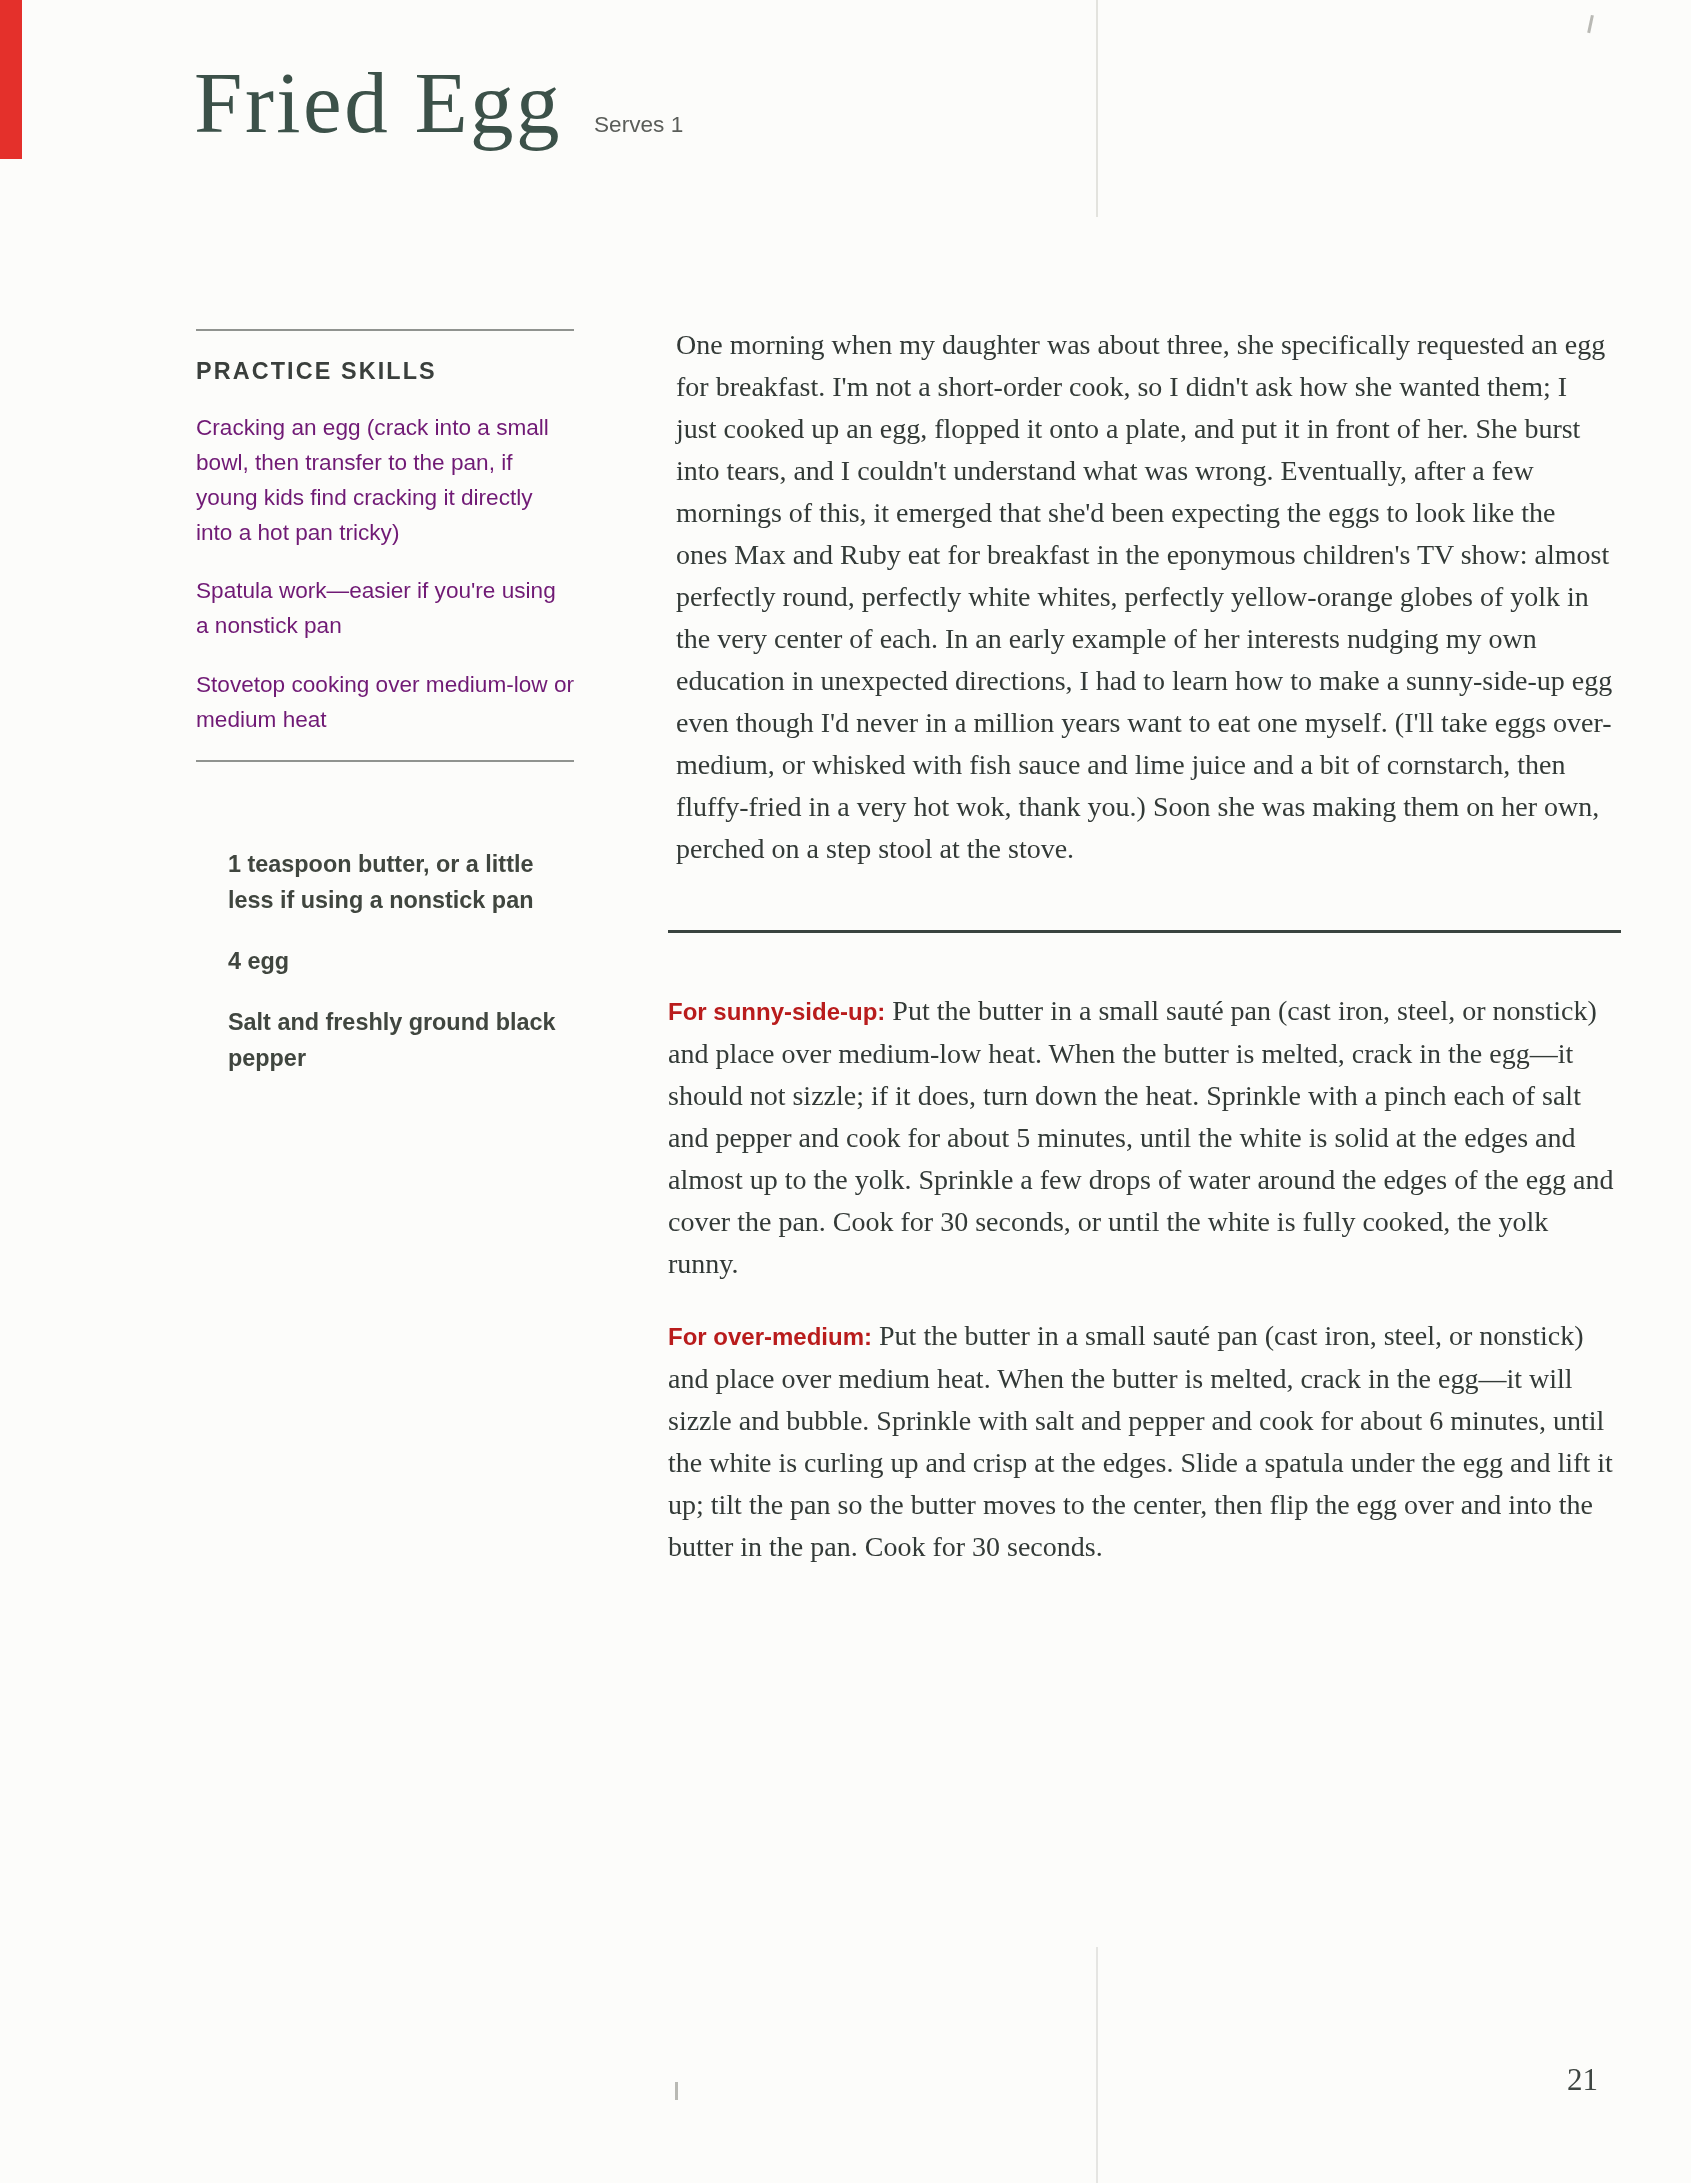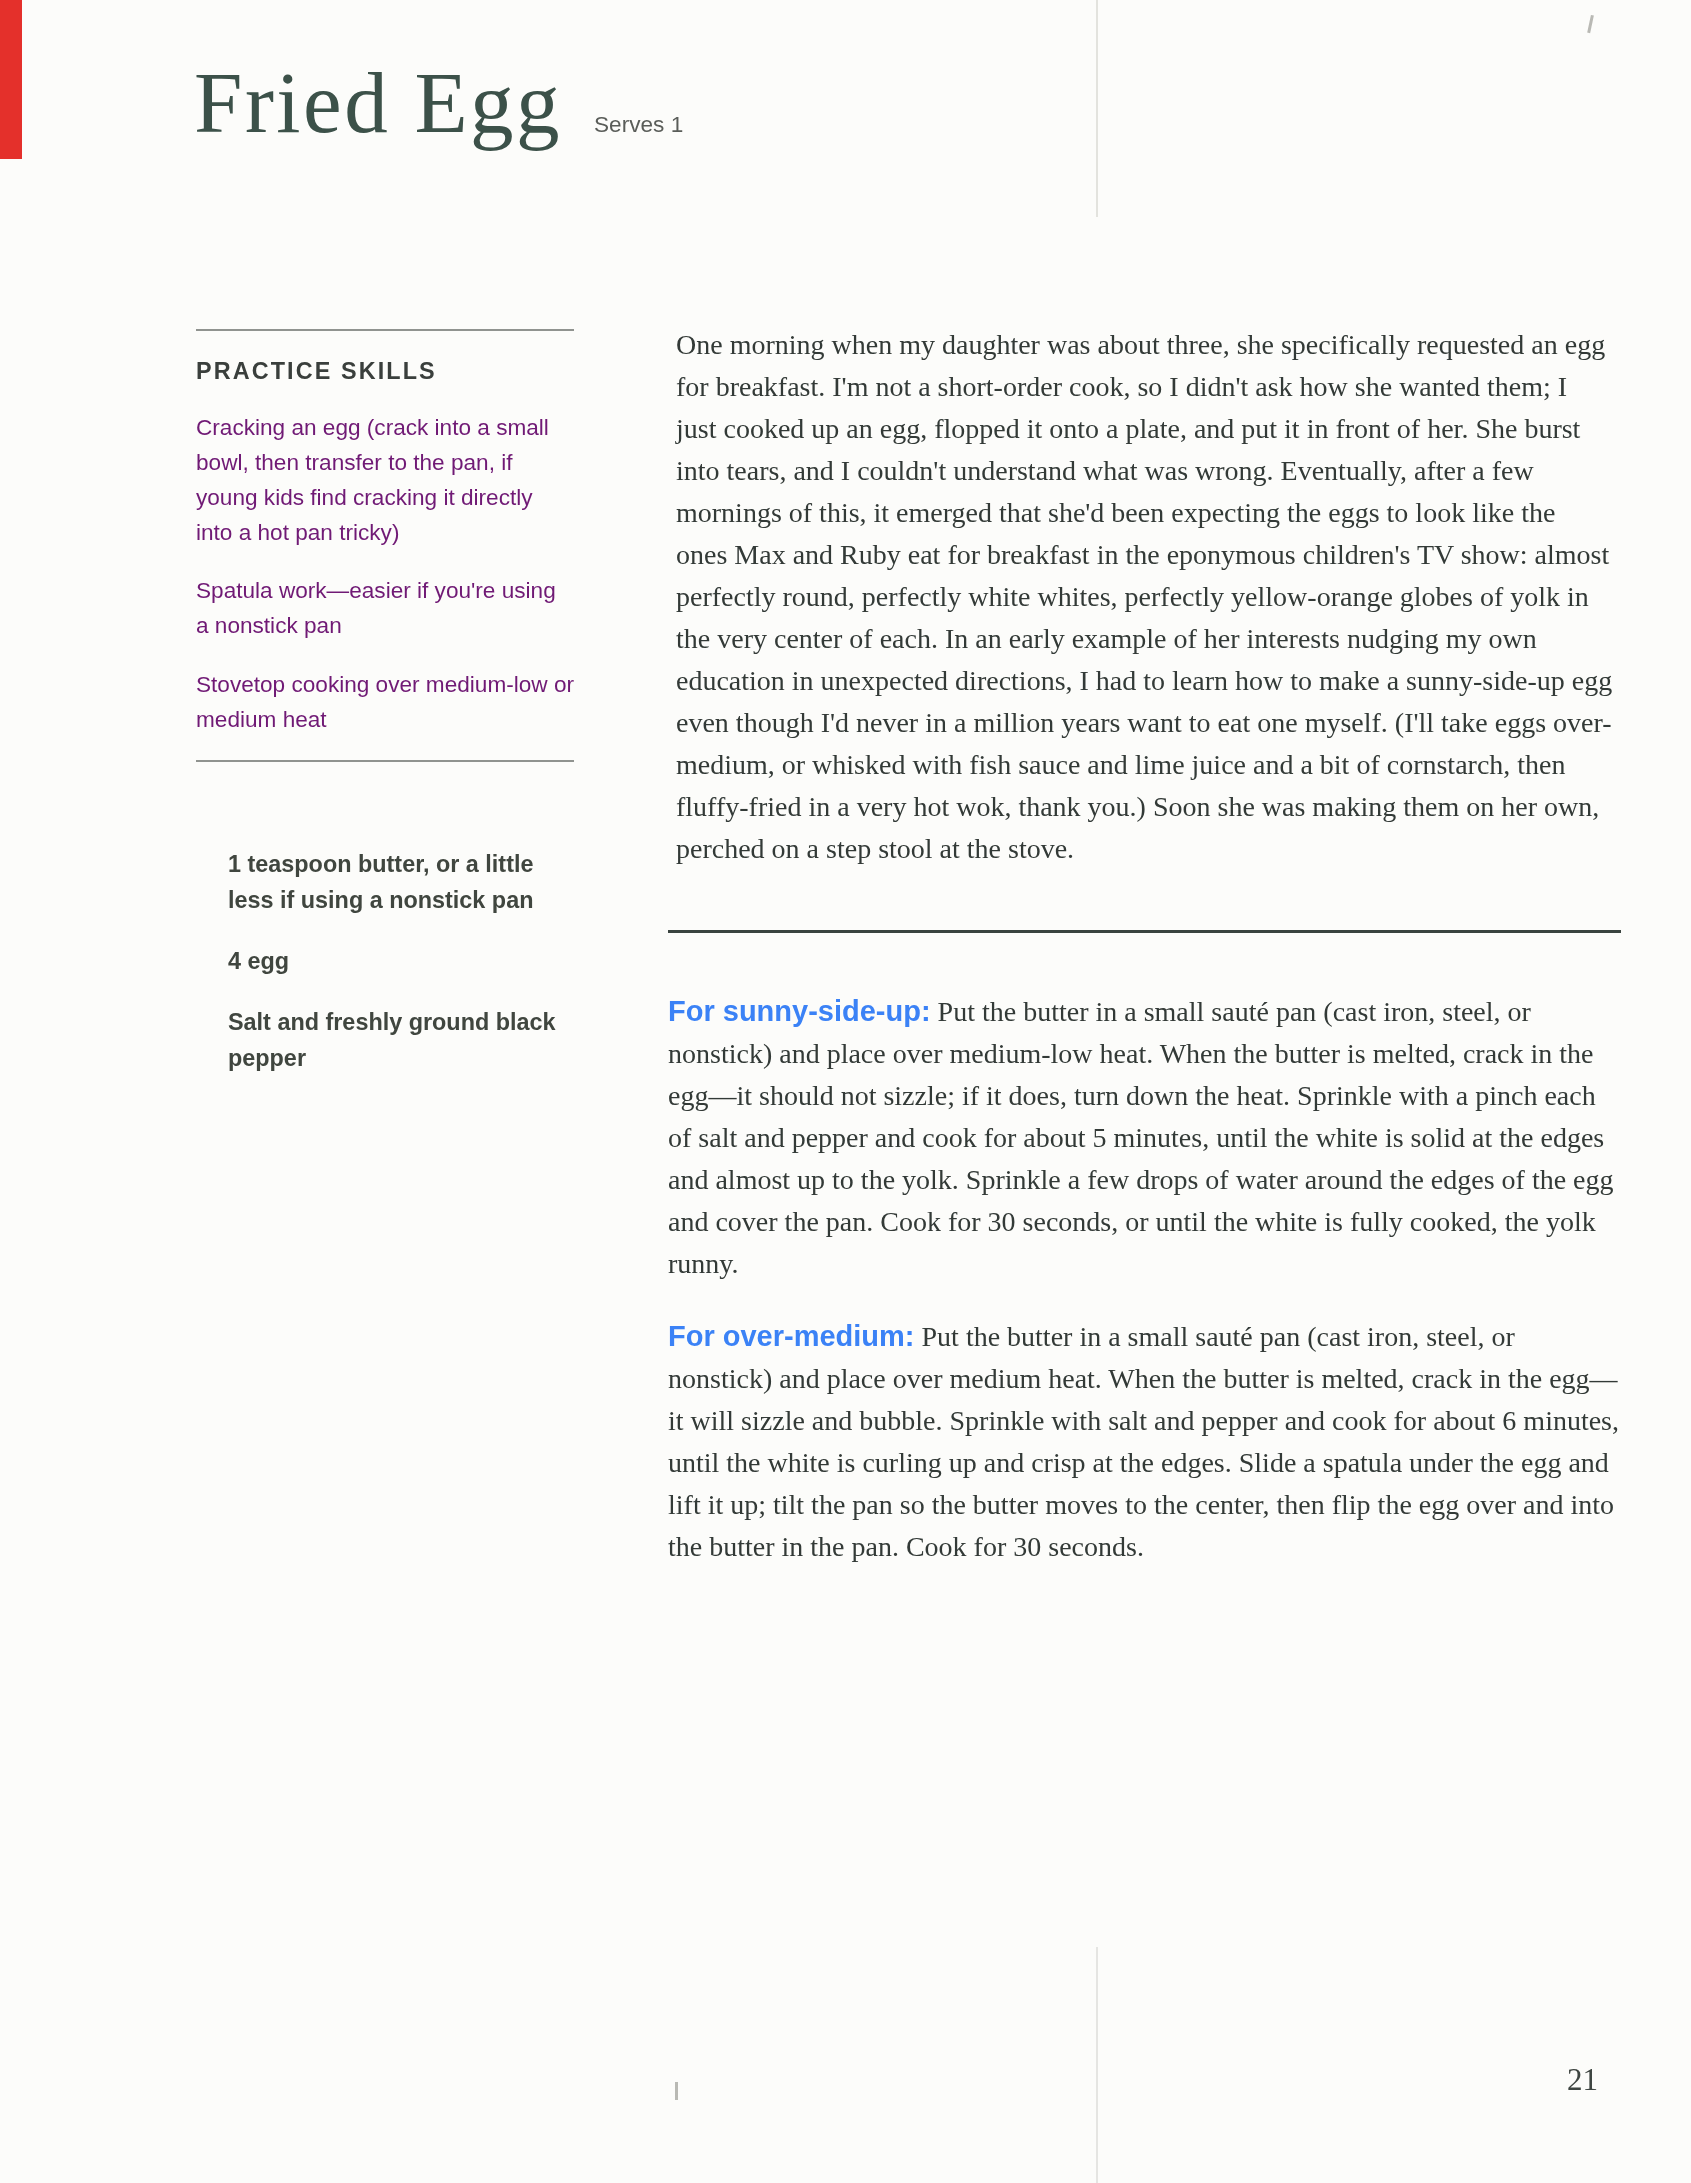--- a/index.html
+++ b/index.html
@@ -111,22 +111,22 @@
     margin: 0;
     font-size: 28px;
     line-height: 42px;
     color: #333a37;
   }
   .step-1 { margin-top: 57px; }
   .step-2 { margin-top: 30px; }
   .lead {
     font-family: "Liberation Sans", sans-serif;
     font-weight: bold;
-    font-size: 29px;
-    color: #3b82f6;
+    font-size: 24px;
+    color: #b91c1c;
   }
 
   .page-number {
     position: absolute;
     left: 1567px; top: 2062px;
     font-size: 31px;
     color: #3e4541;
   }
 </style>
 </head>

